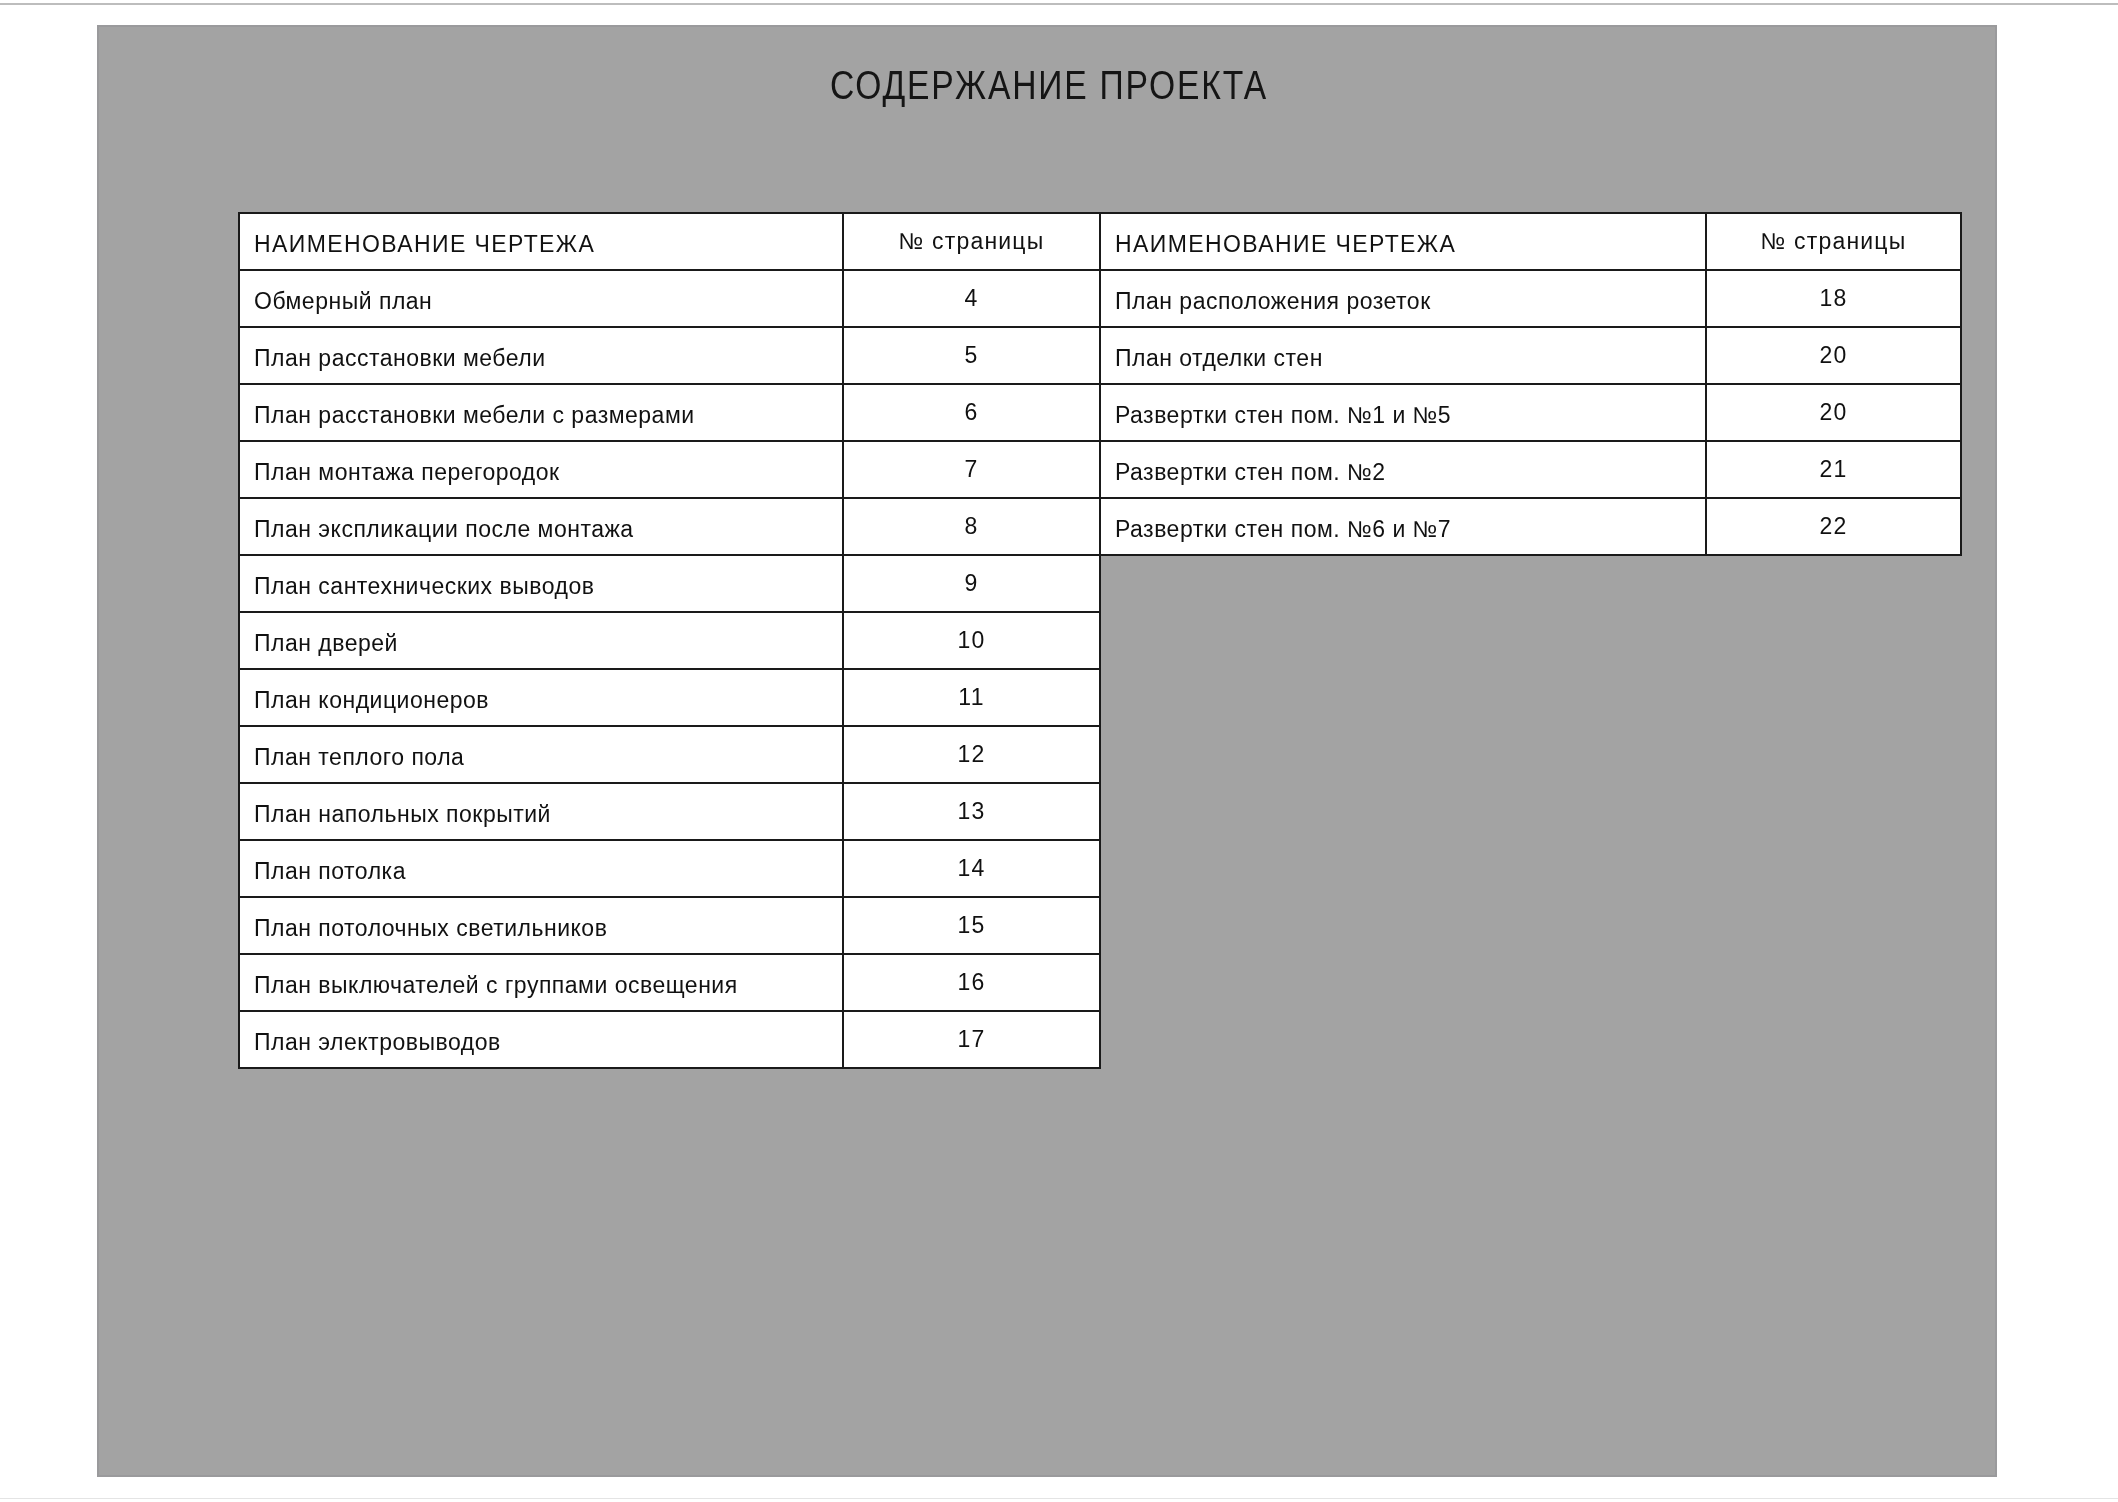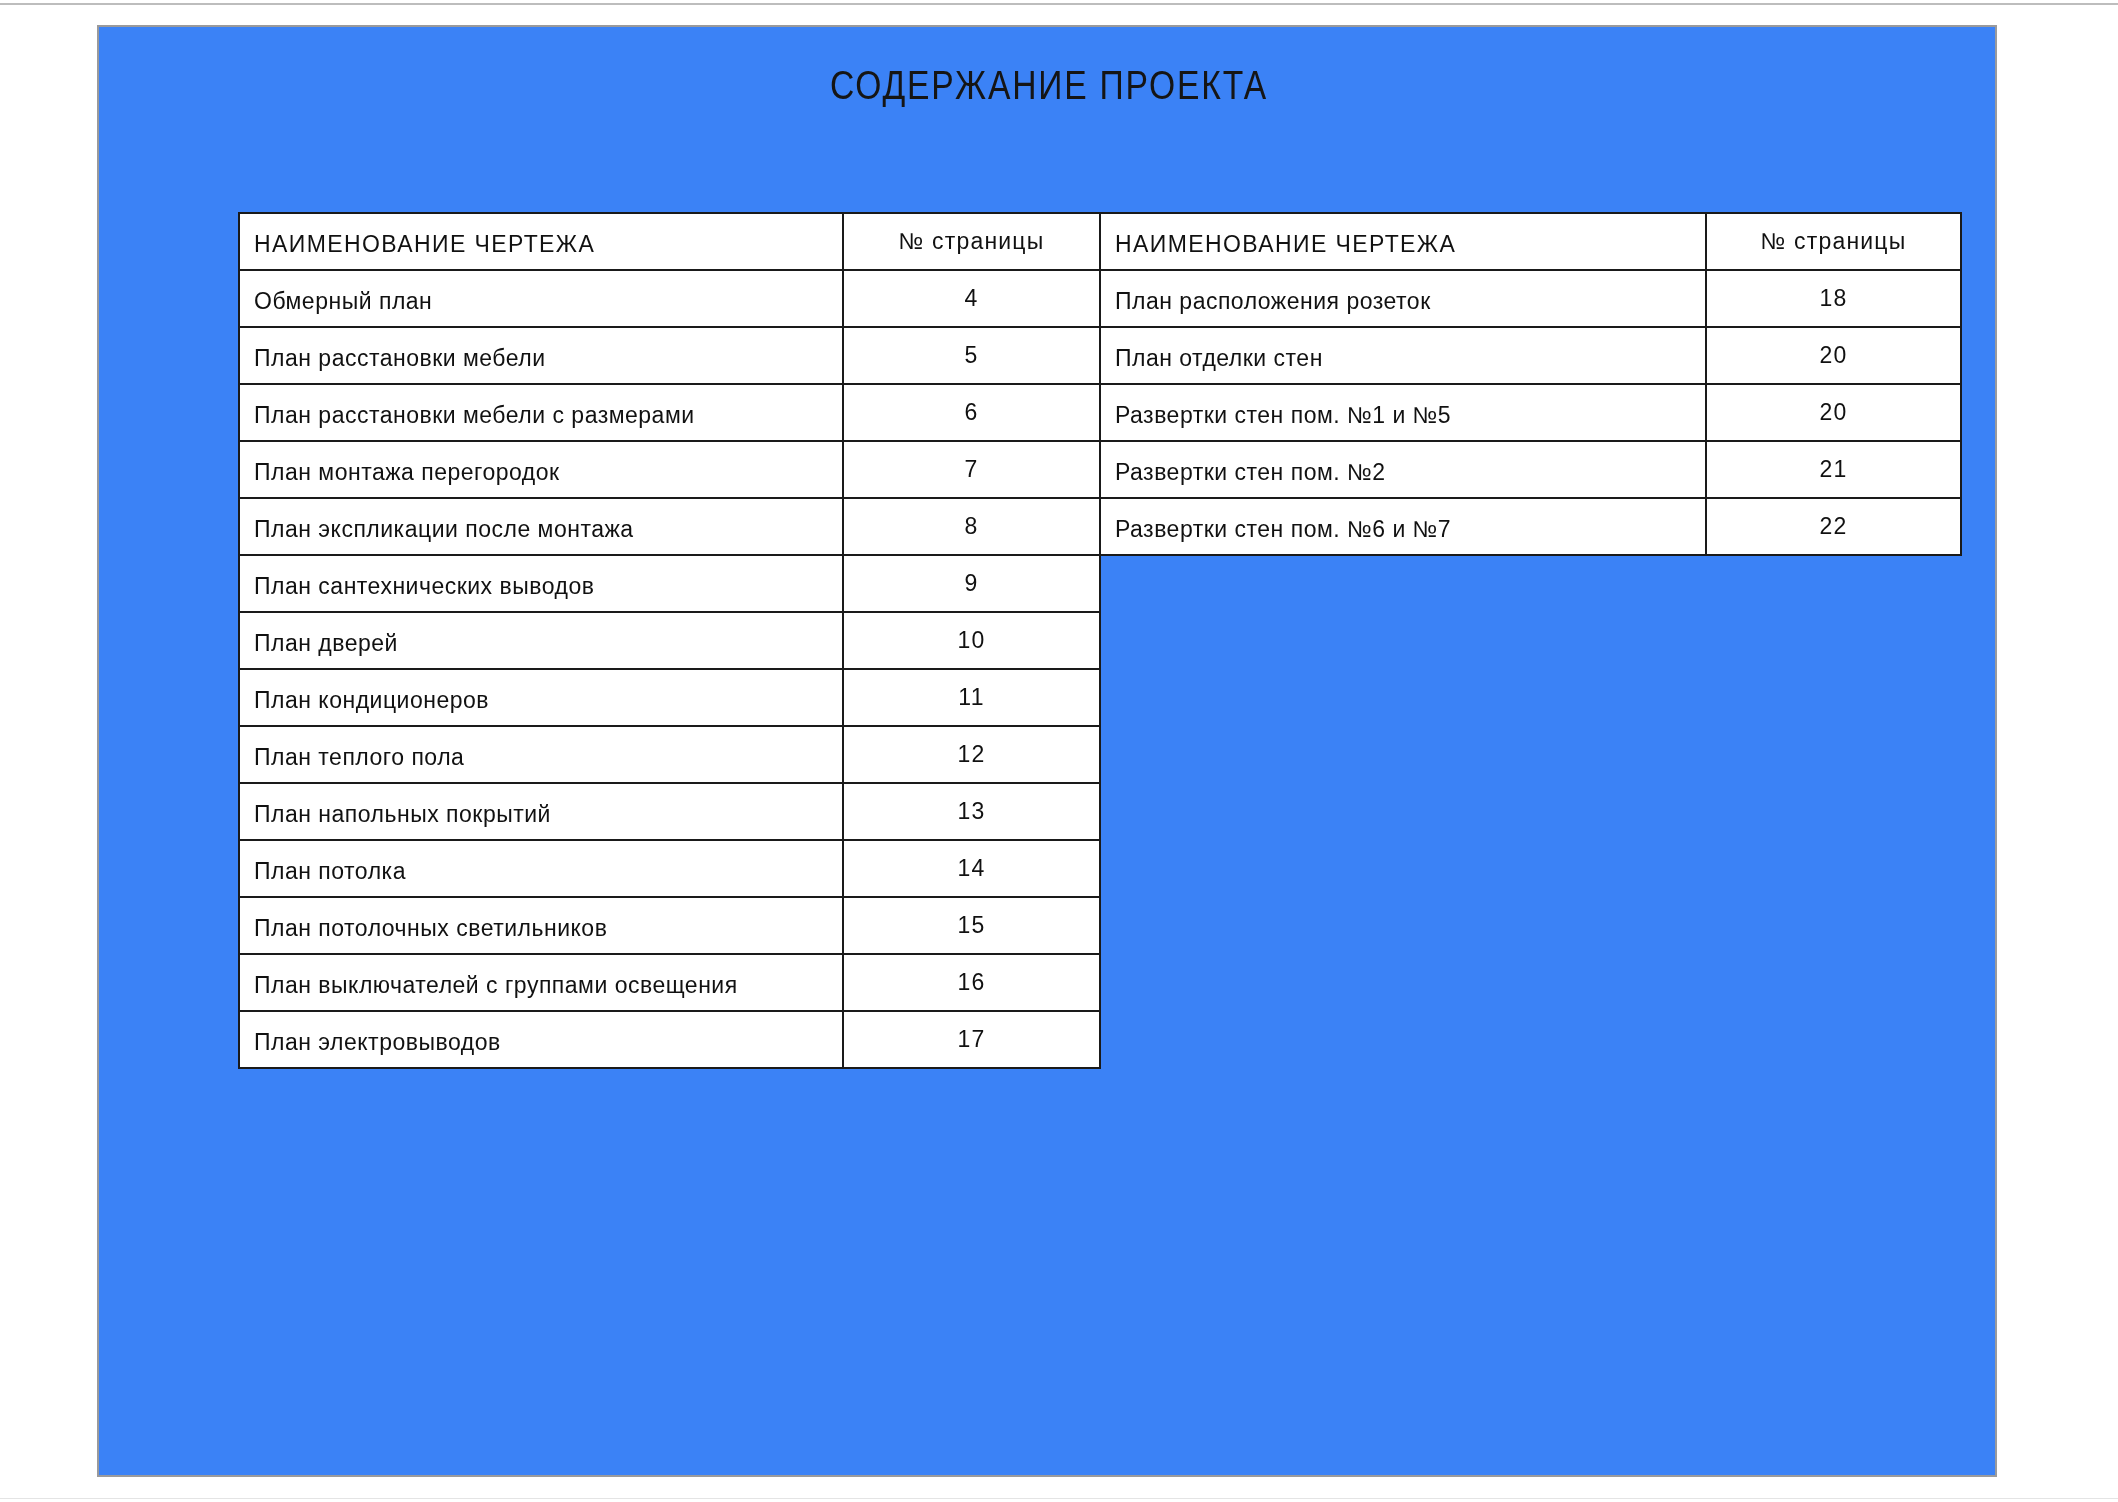--- a/index.html
+++ b/index.html
@@ -37,21 +37,21 @@
   }
 
   
   .sheet-frame {
     position: absolute;
     left: 97px;
     top: 25px;
     width: 1900px;
     height: 1452px;
     border: 2px solid #9a9a9c;
-    background: #3b82f6;
+    background: #a3a3a3;
     box-sizing: border-box;
   }
 
   .sheet-title {
     position: absolute;
     left: 0;
     top: 35px;
     width: 1900px;
     text-align: center;
     font-family: "Liberation Sans Narrow", "Liberation Sans", sans-serif;

